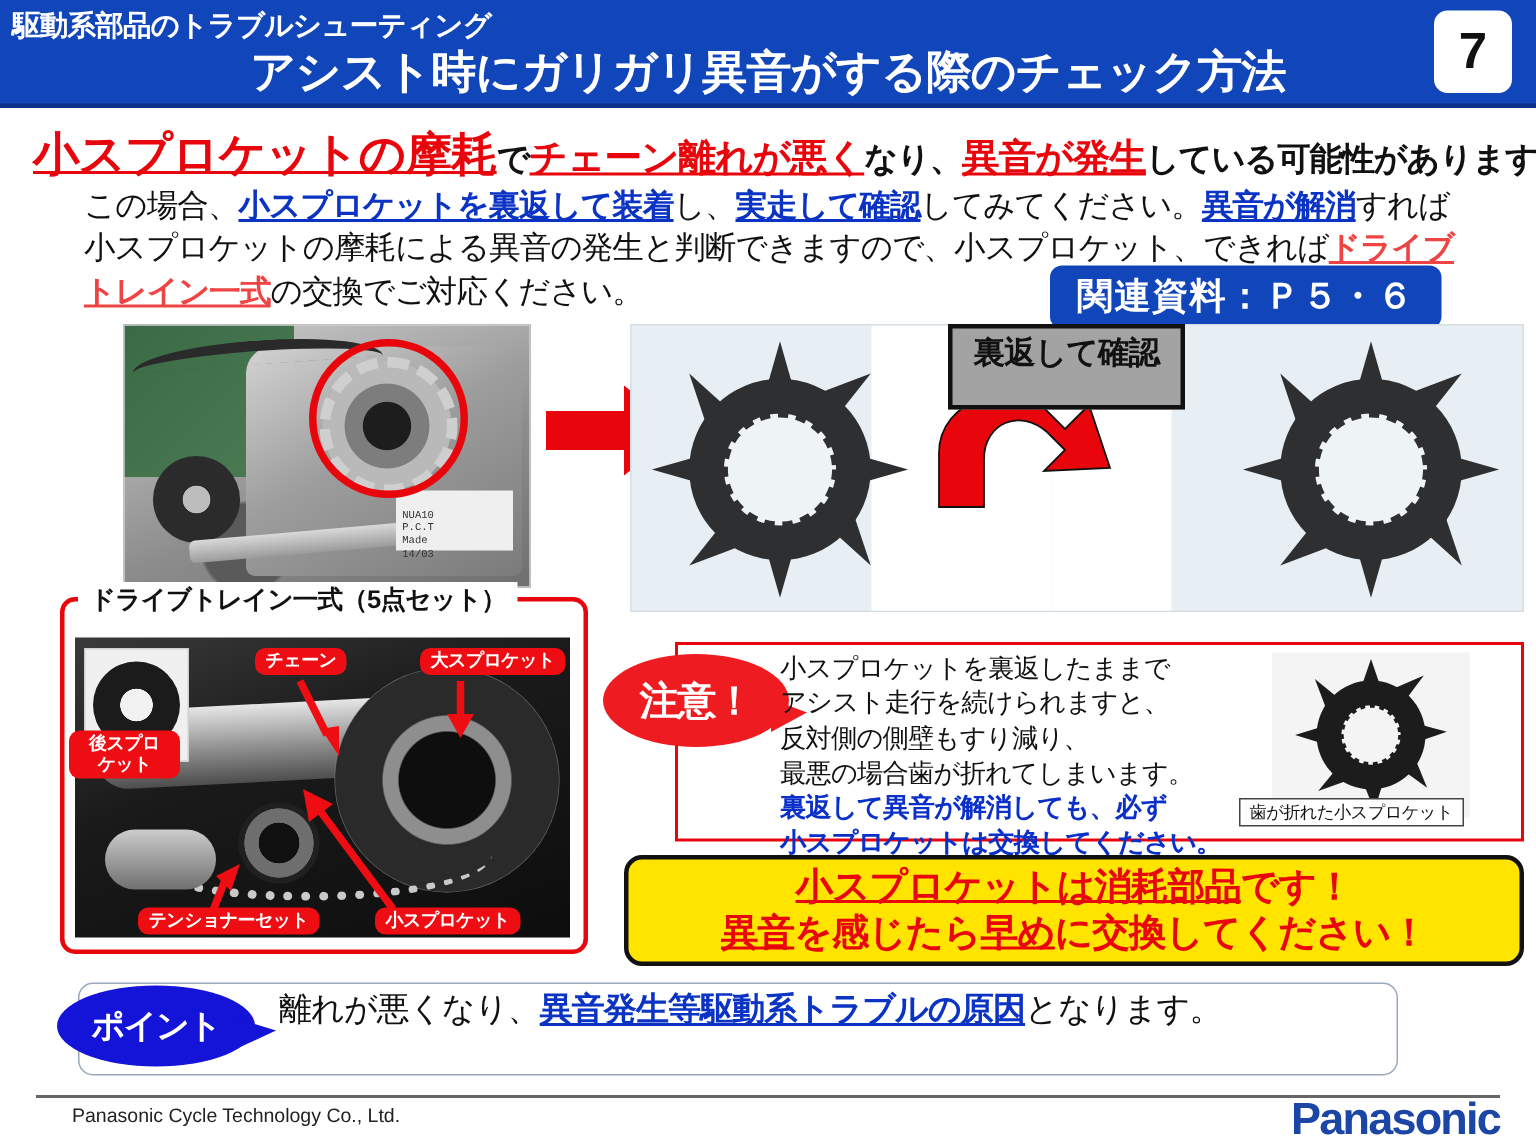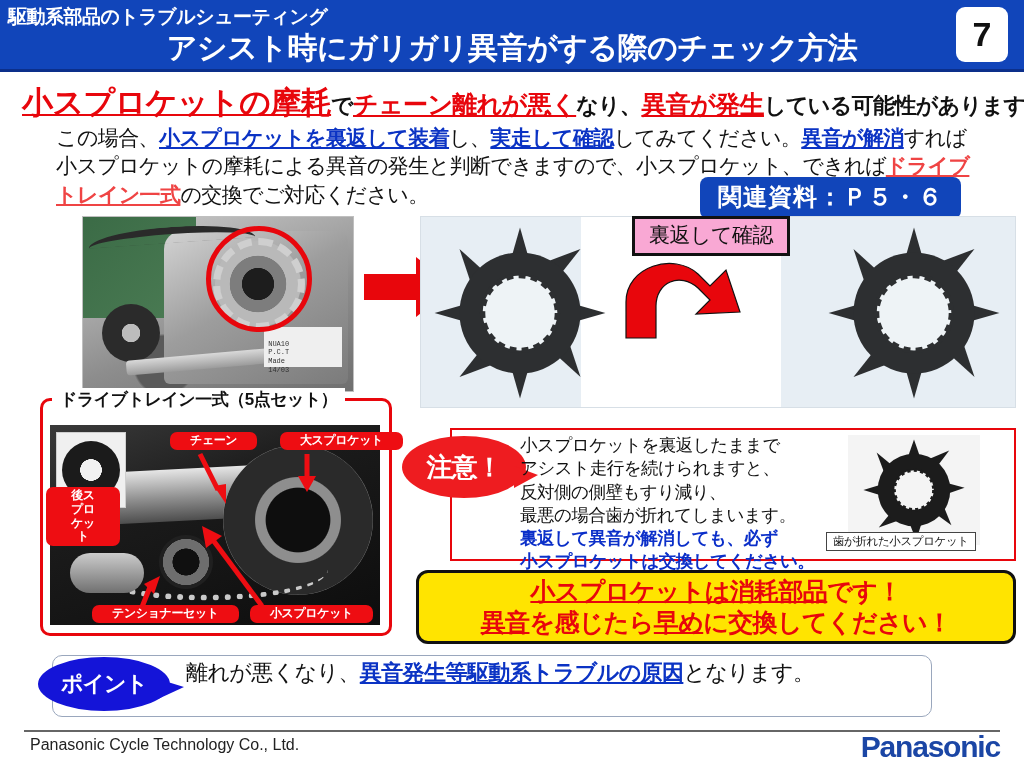--- a/index.html
+++ b/index.html
@@ -132,22 +132,22 @@
   }
   .band-white-mid2 {
     position: absolute; left: 280px; top: 0; width: 80px; height: 192px; background: #fff;
   }
 
   .sprk { position: absolute; width: 178px; height: 178px; }
 
   
   .flip-label {
     position: absolute; left: 632px; top: 216px;
-    background: #f9a8d4; border: 3px solid #111;
-    padding: 2px 14px 4px; font-size: 21px; font-weight: 400; color: #111;
+    background: #a3a3a3; border: 3px solid #111;
+    padding: 2px 14px 21px; font-size: 21px; font-weight: 700; color: #111;
     white-space: nowrap; letter-spacing: -0.5px;
   }
   .flip-arrow { position: absolute; left: 618px; top: 250px; width: 130px; height: 92px; }
 
   
   .dt-box {
     position: absolute; left: 40px; top: 398px; width: 352px; height: 238px;
     border: 3px solid #e8060c; border-radius: 10px; background: #fff;
   }
   .dt-title {
@@ -189,21 +189,21 @@
     background: #f0f0f0; border: 1px solid #cfcfcf; overflow: hidden;
   }
   .rear-inset .gear {
     position: absolute; left: 50%; top: 50%; transform: translate(-50%,-50%);
     width: 58px; height: 58px; border-radius: 50%;
     background: radial-gradient(circle,#f2f2f2 0 26%,#1b1b1b 27% 84%,#0b0b0b 85%);
   }
   .tag {
     position: absolute; background: #ee0d12; color: #fff;
     font-size: 12px; font-weight: 700; border-radius: 7px;
-    padding: 2px 20px; white-space: nowrap; line-height: 1.15; letter-spacing: -0.4px;
+    padding: 2px 7px; white-space: nowrap; line-height: 1.15; letter-spacing: -0.4px;
     text-align: center;
   }
   .tag-rear   { left: 46px;  top: 487px; width: 74px; font-size: 12px; }
   .tag-chain  { left: 170px; top: 432px; }
   .tag-big    { left: 280px; top: 432px; }
   .tag-tens   { left: 92px;  top: 605px; }
   .tag-small  { left: 250px; top: 605px; }
   .dt-arrow { position: absolute; }
 
   
@@ -273,22 +273,22 @@
     position: absolute; left: 186px; top: 658px; width: 760px;
     font-size: 22px; line-height: 1.32; color: #111; letter-spacing: -0.6px;
   }
   .point-text .bu { color: #0b33c4; text-decoration: underline; font-weight: 700; }
 
   
   .footer-rule {
     position: absolute; left: 24px; top: 730px; width: 976px; height: 2px; background: #666;
   }
   .footer-text {
-    position: absolute; left: 30px; top: 736px;
-    font-size: 16px; color: #222;
+    position: absolute; left: 48px; top: 736px;
+    font-size: 13px; color: #222;
   }
   .footer-logo {
     position: absolute; right: 24px; top: 730px;
     font-size: 30px; font-weight: 700; color: #1b46a5; letter-spacing: -1.2px;
   }
 </style>
 </head>
 <body>
 
 <div id="slide">

